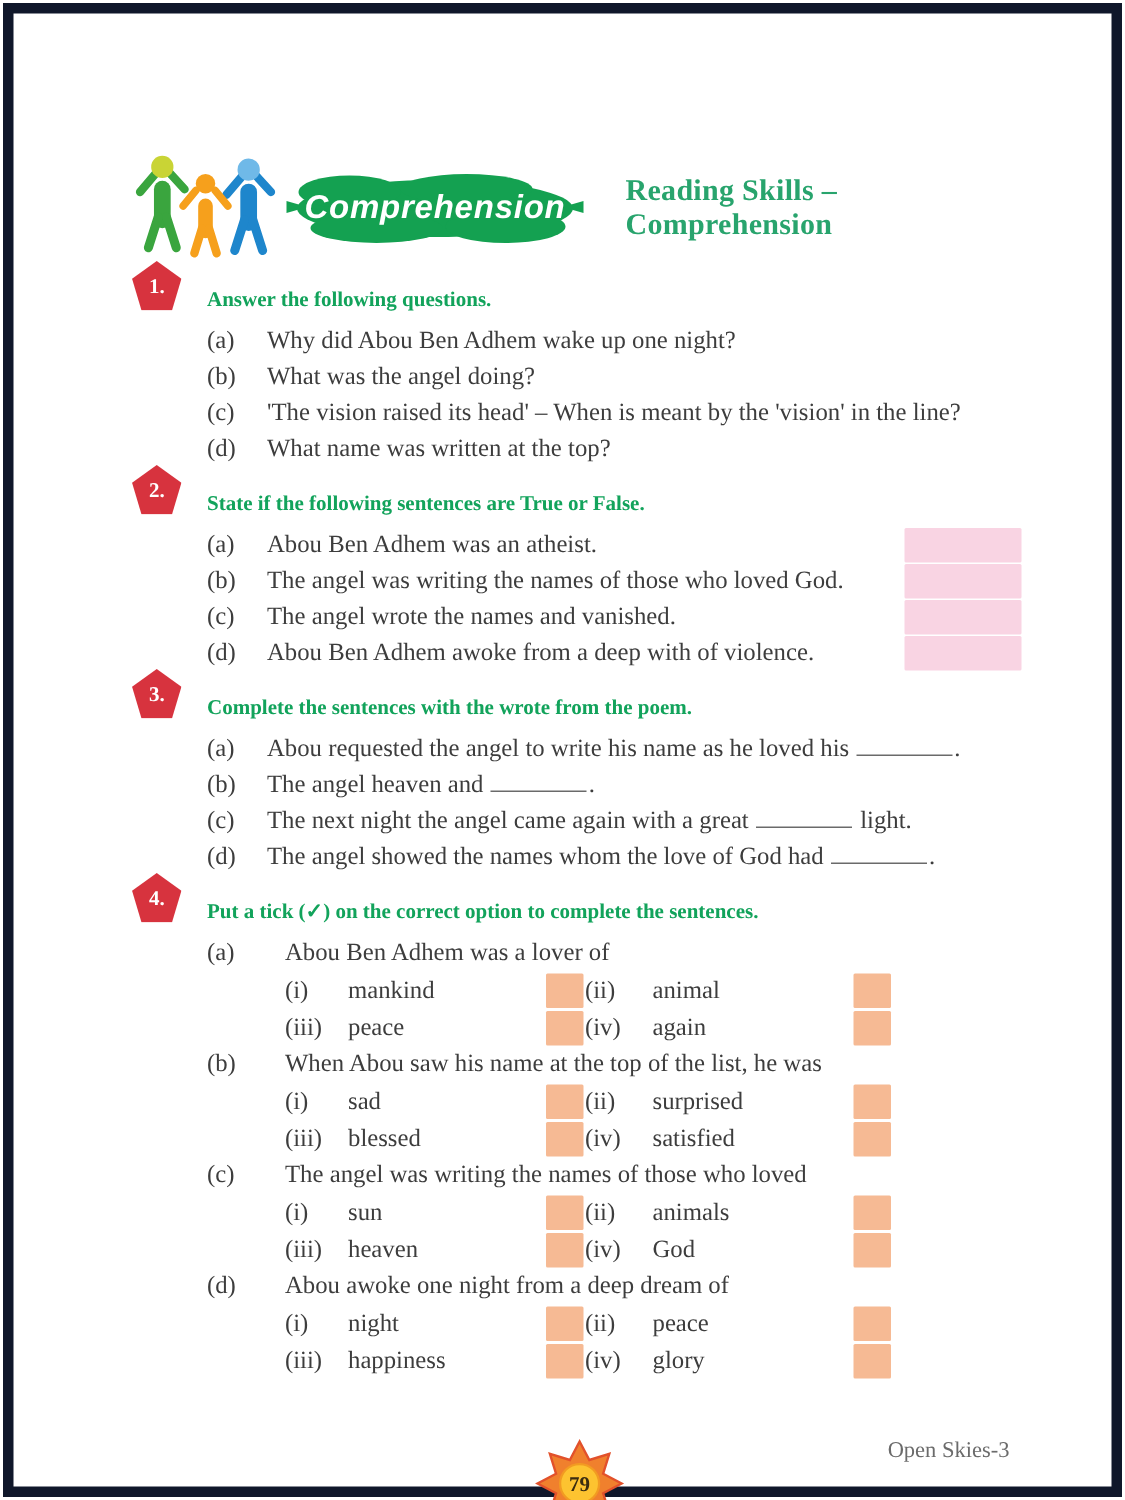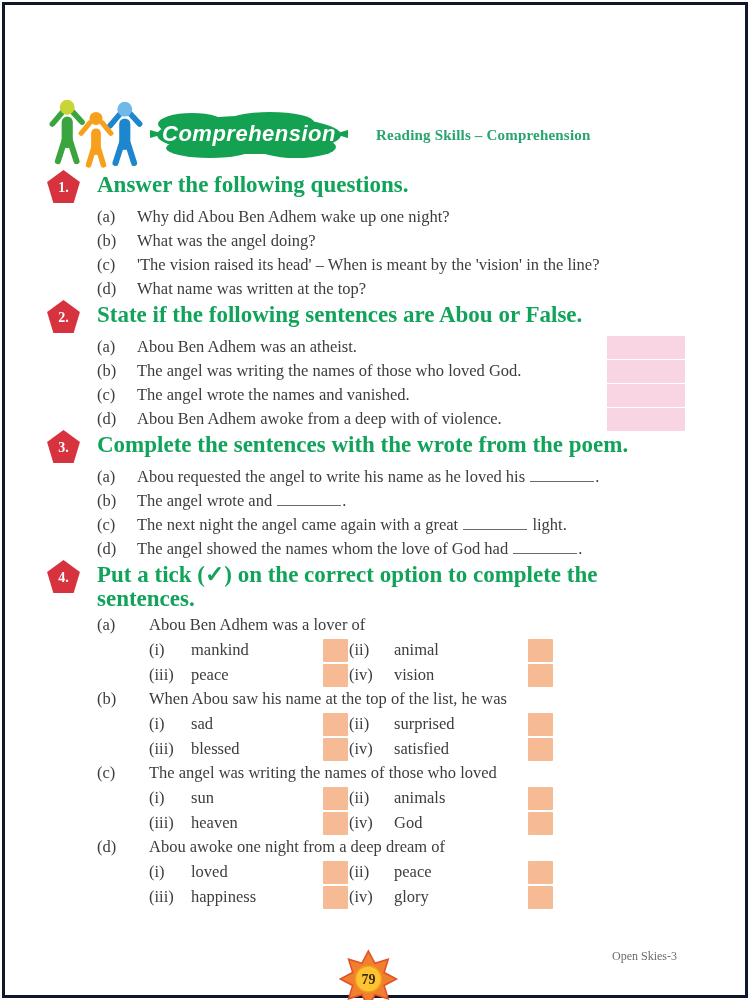--- a/index.html
+++ b/index.html
@@ -1,49 +1,49 @@
 <!DOCTYPE html>
 <html style="--heading-green: #12a35b; --section-green: #28a46d; --blob-green: #14a151; --badge-red: #d7333e; --tf-pink: #f9d4e3; --tick-peach: #f6ba94; --star-orange: #f0802d; --star-center-yellow: #fdc330;"><head>
 <meta charset="utf-8">
 <style>
   html,body{margin:0;padding:0;}
   body{
     width:750px;height:1000px;position:relative;background:#ffffff;
     font-family:"Liberation Serif", serif;color:#3d3d3d;overflow:hidden;
   }
   .sheet{
-    position:absolute;inset:0;border:3px solid #0f172a;margin:2px;
+    position:absolute;inset:0;border:7px solid #0f172a;margin:2px;
     background:#fff;box-sizing:border-box;
-    padding:98px 60px 0 41px;
+    padding:98px 60px 0 78px;
   }
   
   .hdr{display:flex;align-items:center;height:64px;margin-bottom:6px;}
   .hdr .figures{width:100px;height:78px;flex:0 0 auto;margin-top:4px;}
   .blob-wrap{position:relative;width:202px;height:50px;margin-left:2px;flex:0 0 auto;}
   .blob-wrap svg{position:absolute;inset:0;}
   .blob-label{
     position:absolute;inset:0;display:flex;align-items:center;justify-content:center;
     color:#fff;font-family:"Liberation Sans",sans-serif;font-style:italic;font-weight:bold;
     font-size:22px;letter-spacing:.5px;padding-bottom:2px;
   }
   .section-title{
-    margin-left:26px;color:var(--section-green,#28a46d);font-weight:bold;font-size:15px;
+    margin-left:26px;color:var(--section-green,#28a46d);font-weight:bold;font-size:20px;
     letter-spacing:.2px;
   }
   
   .question{margin-bottom:2px;}
   .q-head{display:flex;align-items:flex-start;margin-bottom:2px;}
   .badge{
     width:35px;height:33px;flex:0 0 auto;background:var(--badge-red,#d7333e);
     clip-path:polygon(50% 0,97% 36%,79% 100%,21% 100%,3% 36%);
     display:flex;align-items:center;justify-content:center;margin-top:-3px;
   }
   .badge-num{color:#fff;font-weight:bold;font-size:14px;padding-top:3px;}
   .q-heading{
-    margin:0 0 0 16px;color:var(--heading-green,#12a35b);font-size:23px;font-weight:bold;
+    margin:12px 0 0 16px;color:var(--heading-green,#12a35b);font-size:14px;font-weight:bold;
     line-height:24px;
   }
   .q-items{margin-left:51px;}
   .q-row{display:flex;align-items:center;line-height:24px;font-size:16.5px;}
   .q-label{width:40px;flex:0 0 auto;}
   .q-text{flex:1 1 auto;}
   .tf-box{
     width:78px;height:23px;flex:0 0 auto;background:var(--tf-pink,#f9d4e3);
     margin-left:8px;border-radius:1px;
   }
@@ -56,21 +56,21 @@
   .opt-grid{
     display:grid;grid-template-columns:42px 132px 26px 45px 134px 26px;
     row-gap:1px;align-items:center;margin-top:1px;
   }
   .opt-num,.opt-text{line-height:24px;}
   .tick-box{width:25px;height:23px;background:var(--tick-peach,#f6ba94);border-radius:1px;}
   
   .footer{position:relative;margin-top:24px;height:64px;}
   .star-wrap{position:absolute;left:50%;top:16px;transform:translateX(-46%);width:60px;height:60px;}
   .book-title{
-    position:absolute;right:8px;top:16px;color:#6b6b6b;font-size:12px;
+    position:absolute;right:8px;top:16px;color:#6b6b6b;font-size:15px;
   }
 </style>
 </head>
 <body>
 
 <div class="sheet">
 
   <div class="hdr">
     <svg class="figures" viewBox="0 0 104 84">
 
@@ -145,21 +145,21 @@
             <span class="q-label">(d)</span>
             <span class="q-text">What name was written at the top?</span>
           </div>
         </div>
       </section>
       <section class="question">
         <div class="q-head">
           <div class="badge">
             <span class="badge-num">2.</span>
           </div>
-          <h2 class="q-heading">State if the following sentences are Abou or False.</h2>
+          <h2 class="q-heading">State if the following sentences are True or False.</h2>
         </div>
         <div class="q-items">
           <div class="q-row true_false">
             <span class="q-label">(a)</span>
             <span class="q-text">Abou Ben Adhem was an atheist.</span>
             <div class="tf-box"></div>
           </div>
           <div class="q-row true_false">
             <span class="q-label">(b)</span>
             <span class="q-text">The angel was writing the names of those who loved God.</span>
@@ -184,21 +184,21 @@
           </div>
           <h2 class="q-heading">Complete the sentences with the wrote from the poem.</h2>
         </div>
         <div class="q-items">
           <div class="q-row fill_blank">
             <span class="q-label">(a)</span>
             <span class="q-text"><span>Abou requested the angel to write his name as he loved his </span><span class="blank"></span><span>.</span></span>
           </div>
           <div class="q-row fill_blank">
             <span class="q-label">(b)</span>
-            <span class="q-text"><span>The angel wrote and </span><span class="blank"></span><span>.</span></span>
+            <span class="q-text"><span>The angel heaven and </span><span class="blank"></span><span>.</span></span>
           </div>
           <div class="q-row fill_blank">
             <span class="q-label">(c)</span>
             <span class="q-text"><span>The next night the angel came again with a great </span><span class="blank"></span><span> light.</span></span>
           </div>
           <div class="q-row fill_blank">
             <span class="q-label">(d)</span>
             <span class="q-text"><span>The angel showed the names whom the love of God had </span><span class="blank"></span><span>.</span></span>
           </div>
         </div>
@@ -219,21 +219,21 @@
                 <span class="opt-num">(i)</span>
                 <span class="opt-text">mankind</span>
                 <div class="tick-box"></div>
                 <span class="opt-num">(ii)</span>
                 <span class="opt-text">animal</span>
                 <div class="tick-box"></div>
                 <span class="opt-num">(iii)</span>
                 <span class="opt-text">peace</span>
                 <div class="tick-box"></div>
                 <span class="opt-num">(iv)</span>
-                <span class="opt-text">vision</span>
+                <span class="opt-text">again</span>
                 <div class="tick-box"></div>
               </div>
             </div>
           </div>
           <div class="q-row tick_options">
             <span class="q-label">(b)</span>
             <div class="opt-wrap">
               <div class="q-text">When Abou saw his name at the top of the list, he was</div>
               <div class="opt-grid">
                 <span class="opt-num">(i)</span>
@@ -270,21 +270,21 @@
                 <div class="tick-box"></div>
               </div>
             </div>
           </div>
           <div class="q-row tick_options">
             <span class="q-label">(d)</span>
             <div class="opt-wrap">
               <div class="q-text">Abou awoke one night from a deep dream of</div>
               <div class="opt-grid">
                 <span class="opt-num">(i)</span>
-                <span class="opt-text">loved</span>
+                <span class="opt-text">night</span>
                 <div class="tick-box"></div>
                 <span class="opt-num">(ii)</span>
                 <span class="opt-text">peace</span>
                 <div class="tick-box"></div>
                 <span class="opt-num">(iii)</span>
                 <span class="opt-text">happiness</span>
                 <div class="tick-box"></div>
                 <span class="opt-num">(iv)</span>
                 <span class="opt-text">glory</span>
                 <div class="tick-box"></div>

